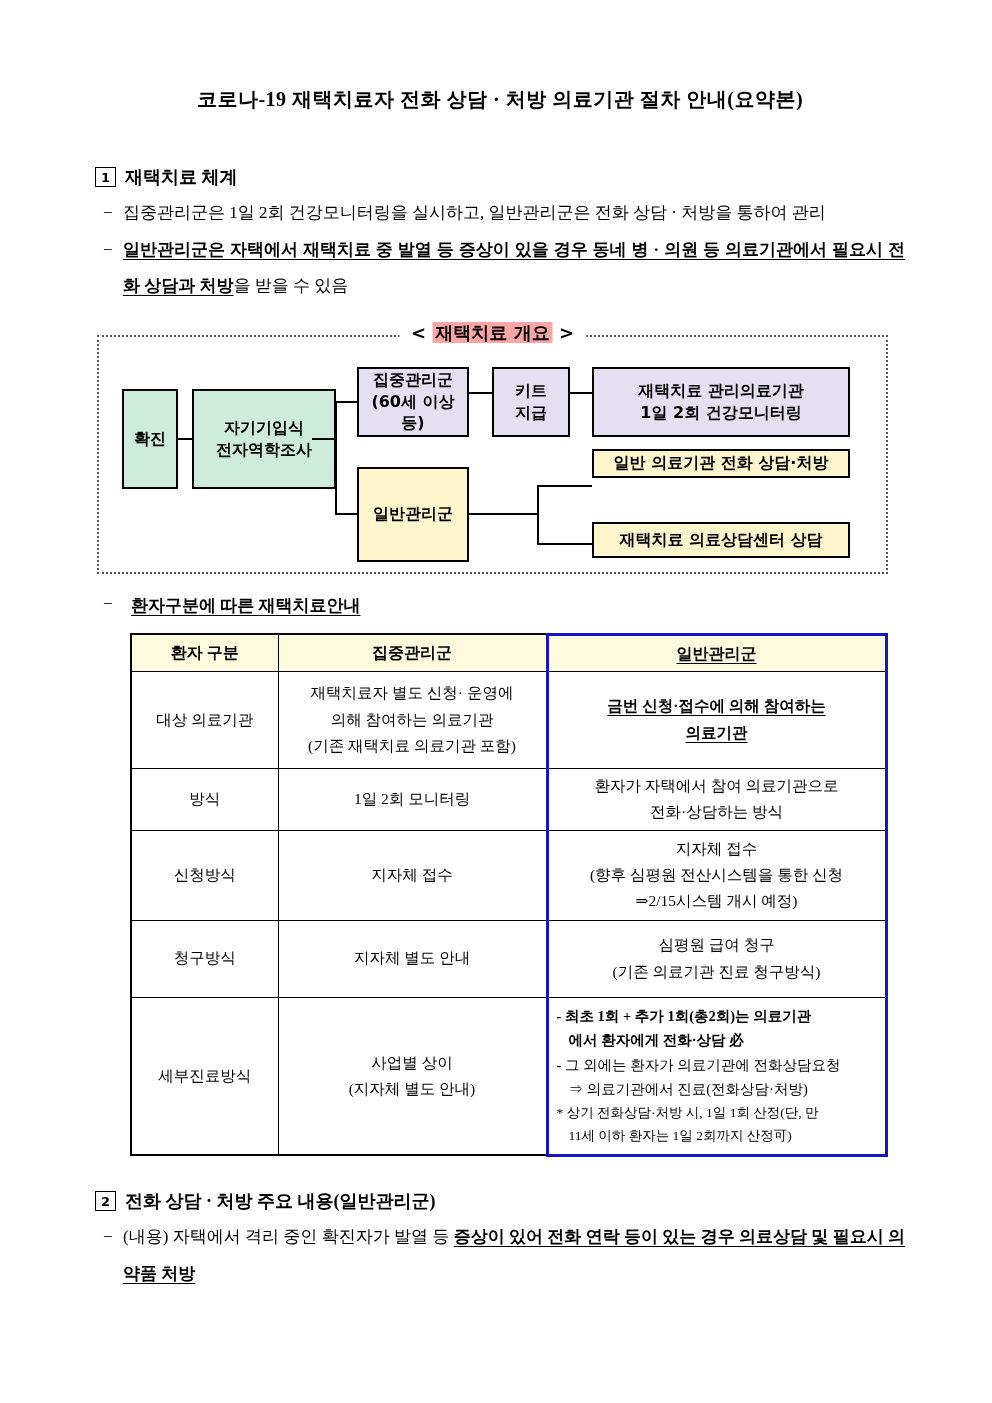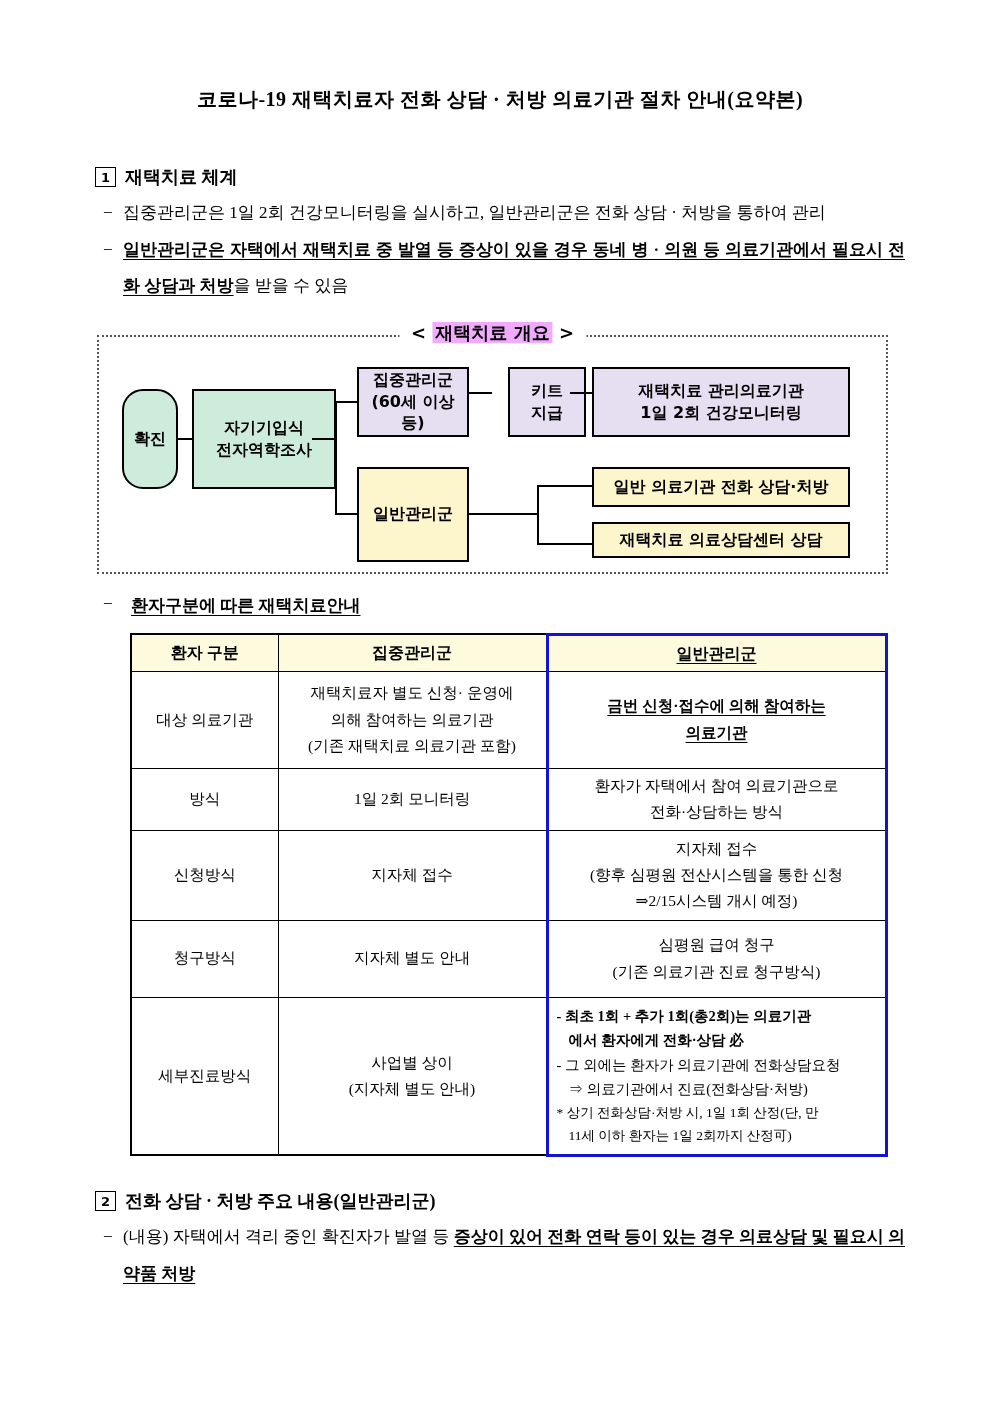--- a/index.html
+++ b/index.html
@@ -65,21 +65,21 @@
     position: absolute;
     top: -16px; left: 50%;
     transform: translateX(-50%);
     background: #fff;
     padding: 0 12px;
     font-family: "DejaVu Sans", "Liberation Sans", sans-serif;
     font-weight: bold;
     font-size: 18px;
     white-space: nowrap;
   }
-  .diag-title .hl { background: #f0abfc; padding: 0 3px; }
+  .diag-title .hl { background: #fca5a5; padding: 0 3px; }
   .dbox {
     position: absolute;
     border: 2px solid #000;
     display: flex;
     flex-direction: column;
     align-items: center;
     justify-content: center;
     text-align: center;
     font-family: "DejaVu Sans", "Liberation Sans", sans-serif;
     font-weight: bold;
@@ -172,49 +172,49 @@
     <span class="btext"><span class="bu">일반관리군은 자택에서 재택치료 중 발열 등 증상이 있을 경우 동네 병 · 의원 등 의료기관에서 필요시 전화 상담과 처방</span><span>을 받을 수 있음</span></span>
   </div>
 
   <div class="diagram">
     <div class="diag-title">
       <span>&lt;</span>
       <span class="hl">재택치료 개요</span>
       <span>&gt;</span>
     </div>
 
-    <div class="dbox bg-green" style="left:23px; top:52px; width:56px; height:100px;border-radius:21px;">
+    <div class="dbox bg-green" style="left:23px; top:52px; width:56px; height:100px;">
       <div>확진</div>
     </div>
 
     <div class="dbox bg-green" style="left:93px; top:52px; width:144px; height:100px;">
       <div>자기기입식</div>
       <div>전자역학조사</div>
     </div>
 
     <div class="dbox bg-purple" style="left:258px; top:30px; width:112px; height:70px;">
       <div>집중관리군</div>
       <div>(60세 이상 등)</div>
     </div>
 
-    <div class="dbox bg-purple" style="left:393px; top:30px; width:78px; height:70px;margin-left:16px;">
+    <div class="dbox bg-purple" style="left:393px; top:30px; width:78px; height:70px;">
       <div>키트</div>
       <div>지급</div>
     </div>
 
     <div class="dbox bg-purple" style="left:493px; top:30px; width:258px; height:70px;">
       <div>재택치료 관리의료기관</div>
       <div>1일 2회 건강모니터링</div>
     </div>
 
     <div class="dbox bg-yellow" style="left:258px; top:130px; width:112px; height:95px;">
       <div>일반관리군</div>
     </div>
 
-    <div class="dbox bg-yellow" style="left:493px; top:130px; width:258px; height:40px;">
+    <div class="dbox bg-yellow" style="left:493px; top:112px; width:258px; height:29px;">
       <div>일반 의료기관 전화 상담·처방</div>
     </div>
 
     <div class="dbox bg-yellow" style="left:493px; top:185px; width:258px; height:36px;">
       <div>재택치료 의료상담센터 상담</div>
     </div>
 
     <div class="hline" style="left:79px;  top:101px; width:14px;"></div>
     <div class="hline" style="left:213px; top:101px; width:25px;"></div>
     <div class="vline" style="left:236px; top:64px;  height:114px;"></div>

